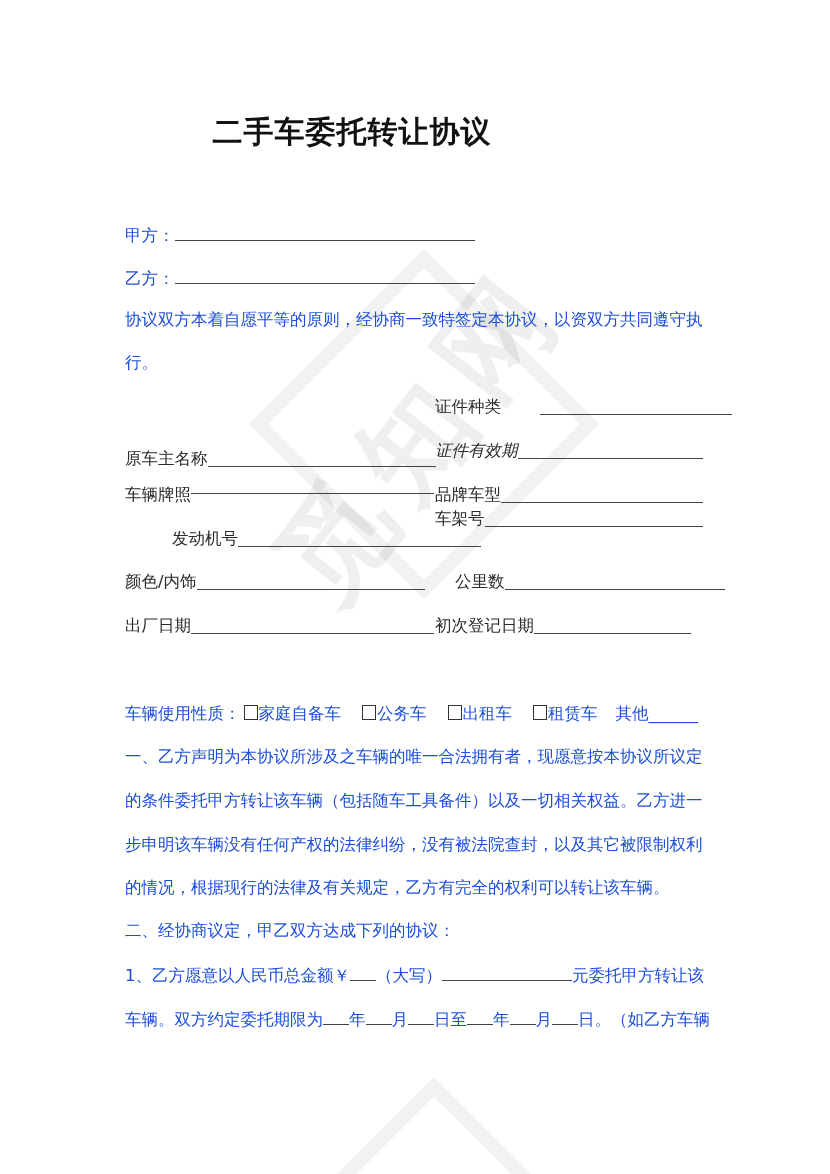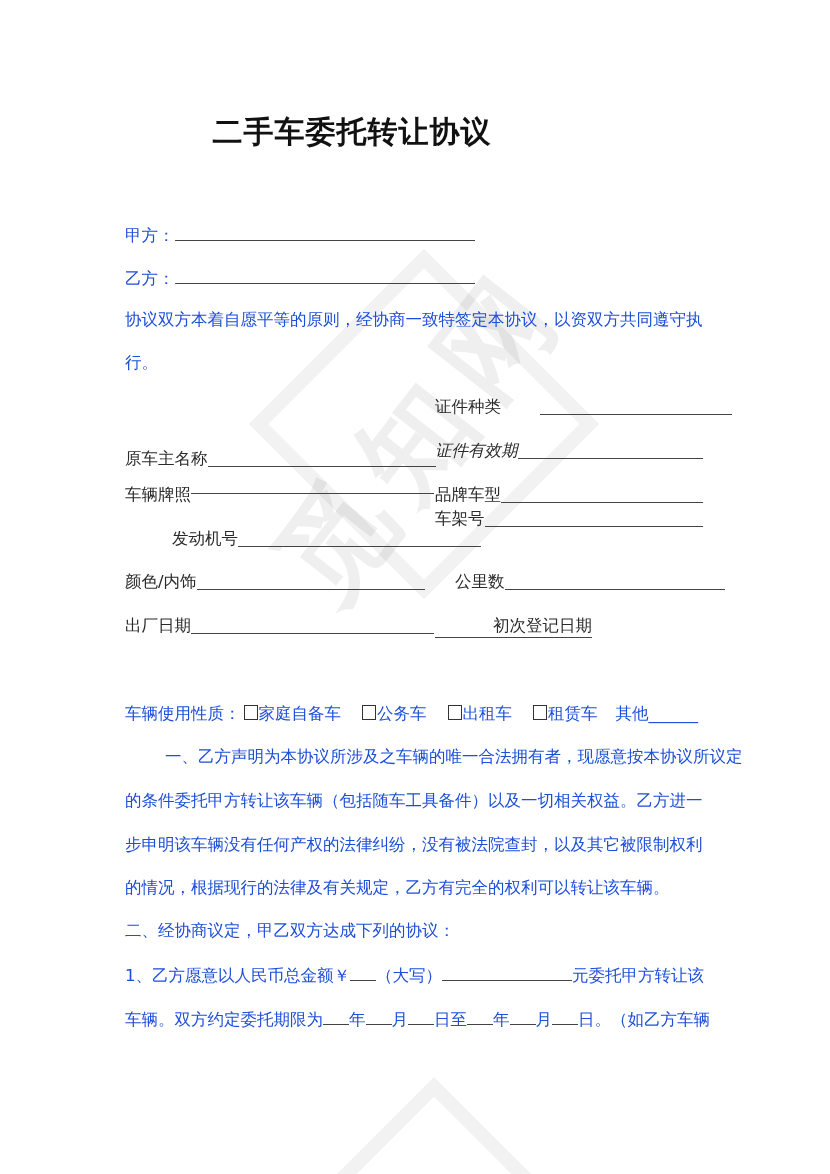--- a/index.html
+++ b/index.html
@@ -79,31 +79,31 @@
   </div>
   <div class="field" style="left:455px; top:571px;align-items:flex-end;">
     <span>公里数</span>
       <span class="blank" style="width:220px;"></span>
   </div>
 
   <div class="field" style="left:125px; top:615px;">
     <span>出厂日期</span>
       <span class="blank" style="width:243px;"></span>
   </div>
-  <div class="field" style="left:435px; top:615px;flex-direction:column;">
+  <div class="field" style="left:435px; top:615px;">
     <span>初次登记日期</span>
       <span class="blank" style="width:157px;"></span>
   </div>
 
 
   <div class="line" style="top:703px;">
     <span>车辆使用性质：</span><span class="cb"></span><span>家庭自备车</span><span class="gap"></span><span class="cb"></span><span>公务车</span><span class="gap"></span><span class="cb"></span><span>出租车</span><span class="gap"></span><span class="cb"></span><span>租赁车</span><span class="gap"></span><span>其他</span><span>______</span>
   </div>
 
-  <div class="line" style="top:746px;margin-left:40px;">一、乙方声明为本协议所涉及之车辆的唯一合法拥有者，现愿意按本协议所议定</div>
+  <div class="line" style="top:746px;">一、乙方声明为本协议所涉及之车辆的唯一合法拥有者，现愿意按本协议所议定</div>
   <div class="line" style="top:790px;">的条件委托甲方转让该车辆（包括随车工具备件）以及一切相关权益。乙方进一</div>
   <div class="line" style="top:834px;">步申明该车辆没有任何产权的法律纠纷，没有被法院查封，以及其它被限制权利</div>
   <div class="line" style="top:877px;">的情况，根据现行的法律及有关规定，乙方有完全的权利可以转让该车辆。</div>
 
   <div class="line" style="top:920px;">二、经协商议定，甲乙双方达成下列的协议：</div>
 
   <div class="line" style="top:964px;">
     <span>1、乙方愿意以人民币总金额￥</span><span class="blank" style="width:26px; height:16px;"></span><span>（大写）</span><span class="blank" style="width:130px; height:16px;"></span><span>元委托甲方转让该</span>
   </div>
   <div class="line" style="top:1008px;">

